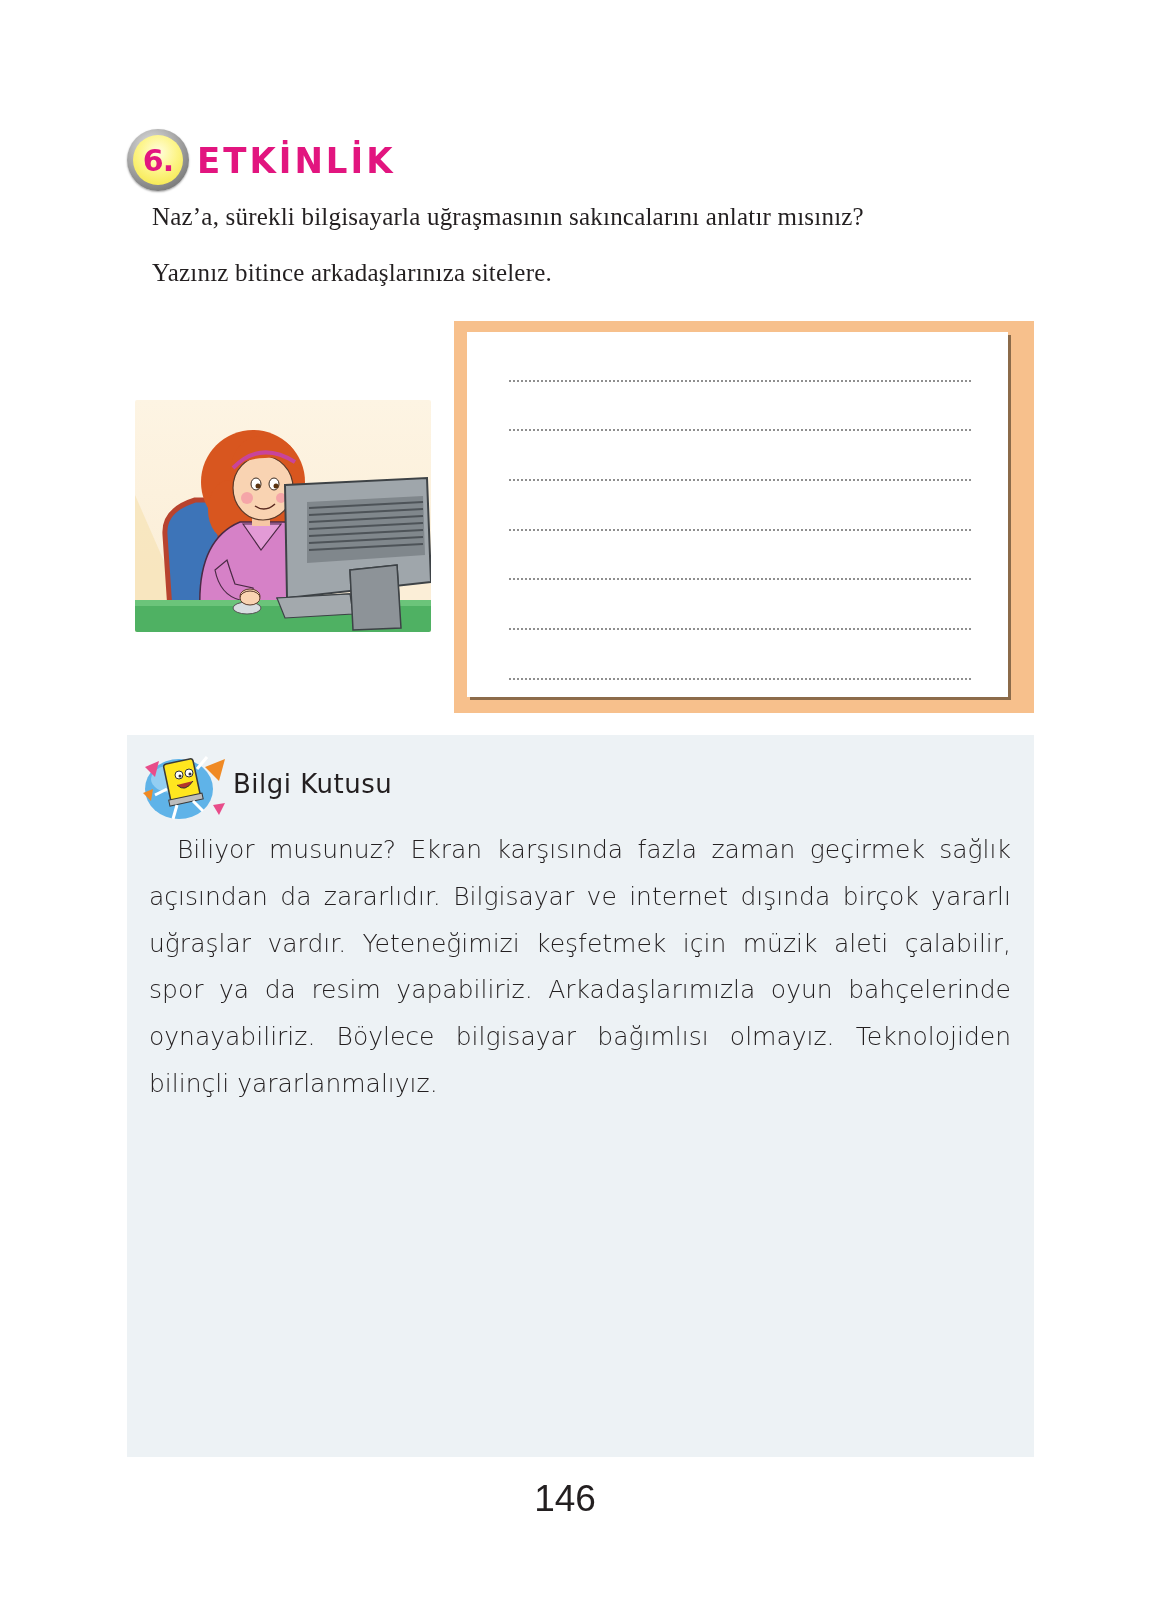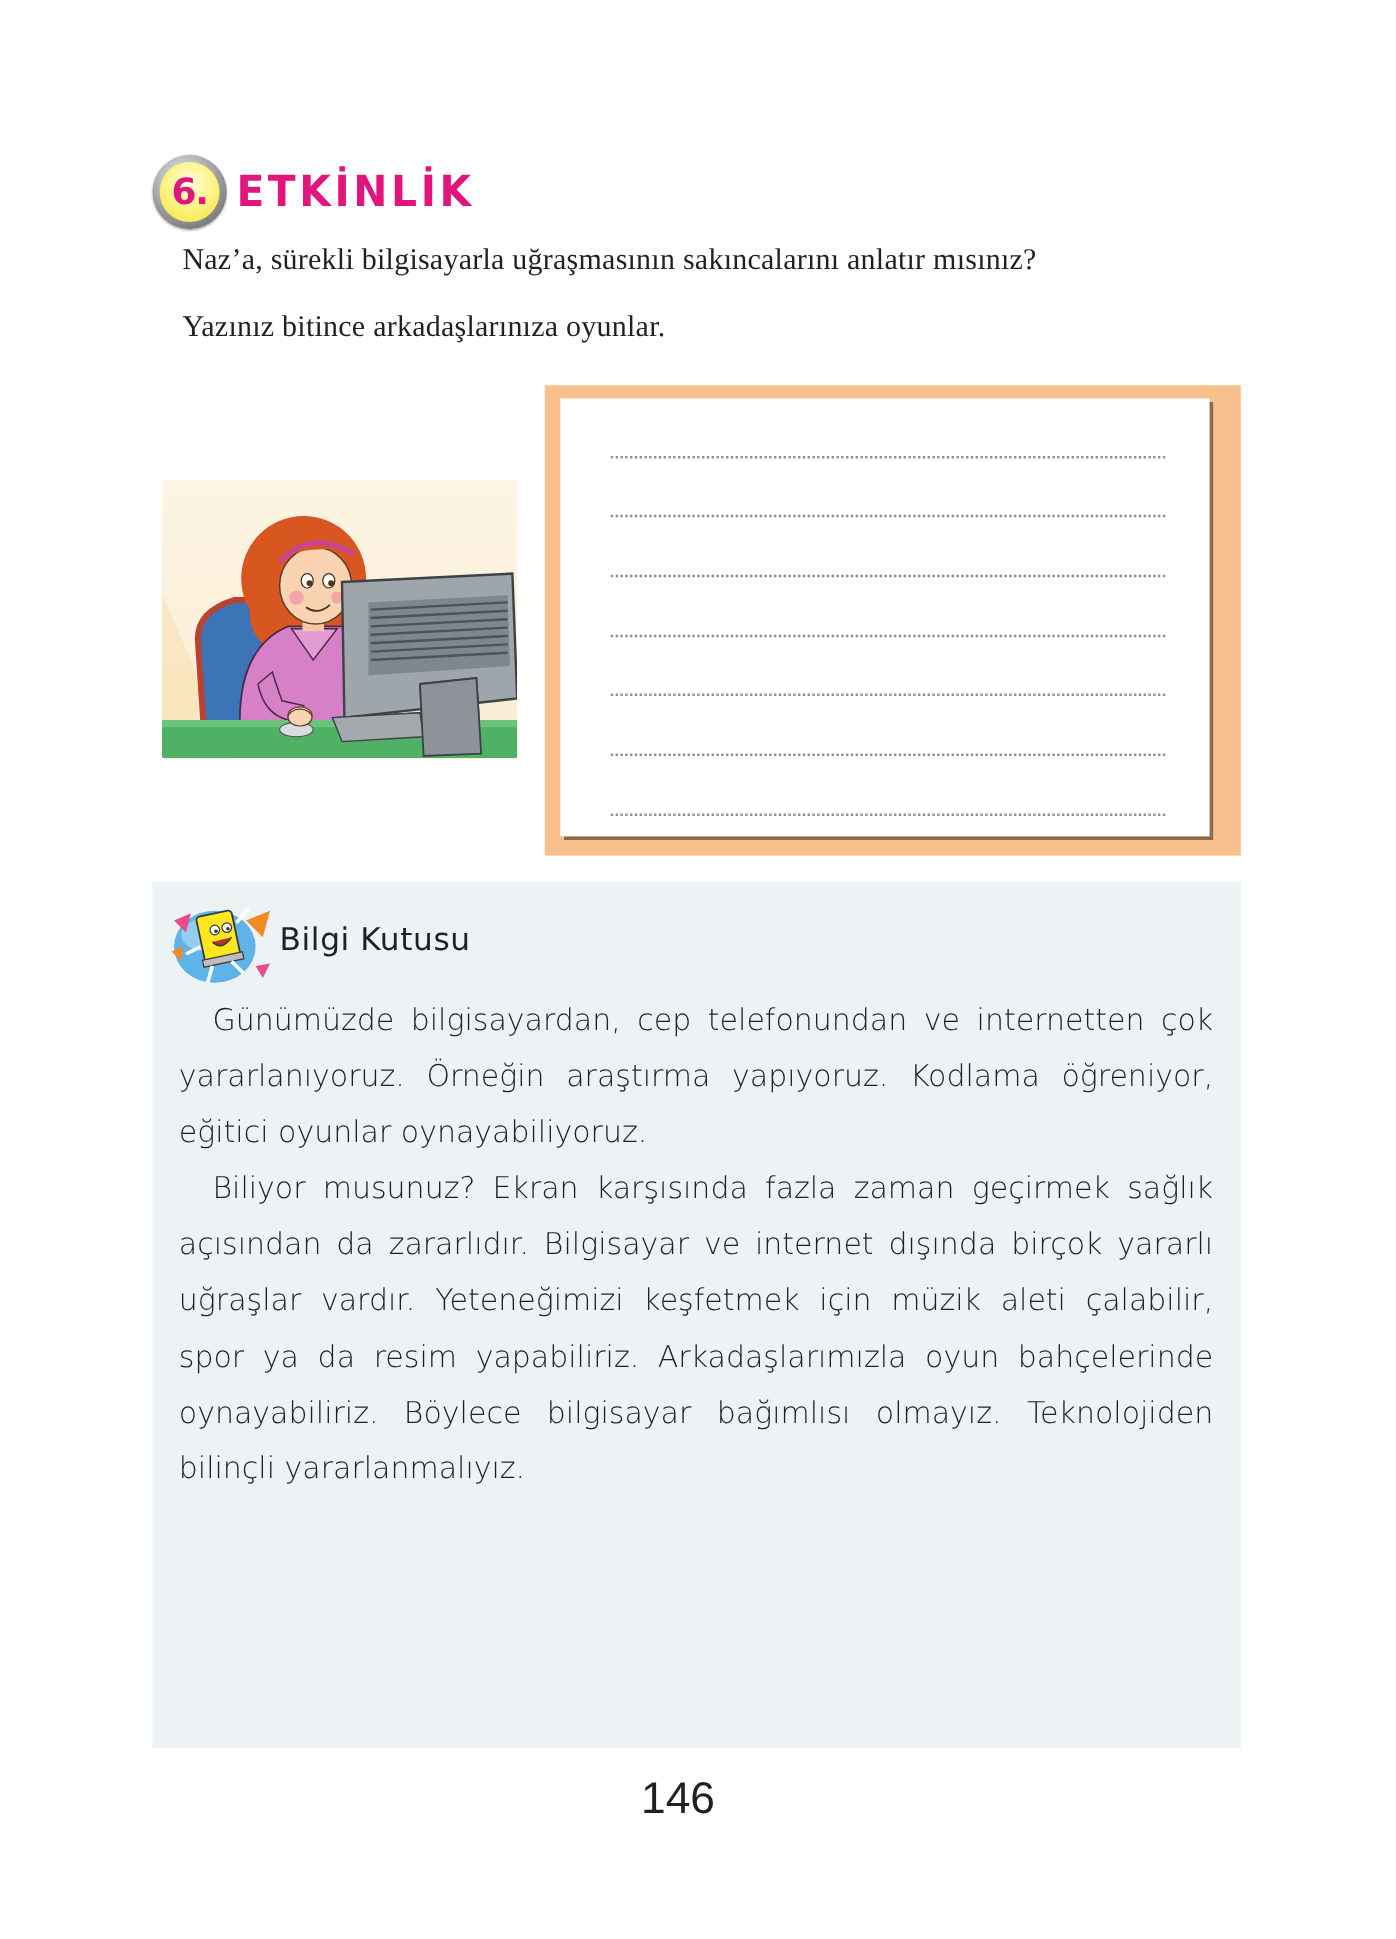--- a/index.html
+++ b/index.html
@@ -174,21 +174,21 @@
 <body>
 
 <div class="activity-heading">
   <div class="badge">
     <div class="badge-inner">6.</div>
   </div>
   <div class="activity-title">ETKİNLİK</div>
 </div>
 
 <div class="instruction line1">Naz’a, sürekli bilgisayarla uğraşmasının sakıncalarını anlatır mısınız?</div>
-<div class="instruction line2">Yazınız bitince arkadaşlarınıza oyunlar.</div>
+<div class="instruction line2">Yazınız bitince arkadaşlarınıza sitelere.</div>
 
 <div class="illustration">
   <svg width="296" height="232" viewBox="0 0 296 232" xmlns="http://www.w3.org/2000/svg">
 
     <polygon points="0,95 0,232 60,232" fill="#f7e3b5" opacity="0.7"></polygon>
 
     <path d="M30,135 Q28,110 60,100 L85,100 L85,210 L35,210 Z" fill="#3d74b8" stroke="#b8432e" stroke-width="5"></path>
 
     <ellipse cx="118" cy="82" rx="52" ry="52" fill="#d8561f"></ellipse>
     <ellipse cx="95" cy="110" rx="22" ry="30" fill="#d8561f"></ellipse>
@@ -284,18 +284,17 @@
 
         <path d="M30,44 L18,50" stroke="#ffffff" stroke-width="3"></path>
         <path d="M60,24 L70,12" stroke="#ffffff" stroke-width="3"></path>
         <path d="M40,60 L36,74" stroke="#ffffff" stroke-width="3"></path>
         <path d="M56,56 L66,66" stroke="#ffffff" stroke-width="3"></path>
       </svg>
     </div>
     <div class="info-title">Bilgi Kutusu</div>
   </div>
   <div class="info-text">
-    <p>Günümüzde bilgisayardan, cep telefonundan ve internetten çok yararlanıyoruz. Örneğin araştırma yapıyoruz. Kodlama öğreniyor, eğitici oyunlar oynayabiliyoruz.</p>
     <p>Biliyor musunuz? Ekran karşısında fazla zaman geçirmek sağlık açısından da zararlıdır. Bilgisayar ve internet dışında birçok yararlı uğraşlar vardır. Yeteneğimizi keşfetmek için müzik aleti çalabilir, spor ya da resim yapabiliriz. Arkadaşlarımızla oyun bahçelerinde oynayabiliriz. Böylece bilgisayar bağımlısı olmayız. Teknolojiden bilinçli yararlanmalıyız.</p>
   </div>
 </div>
 
 <div class="page-number">146</div>
 
 </body></html>

